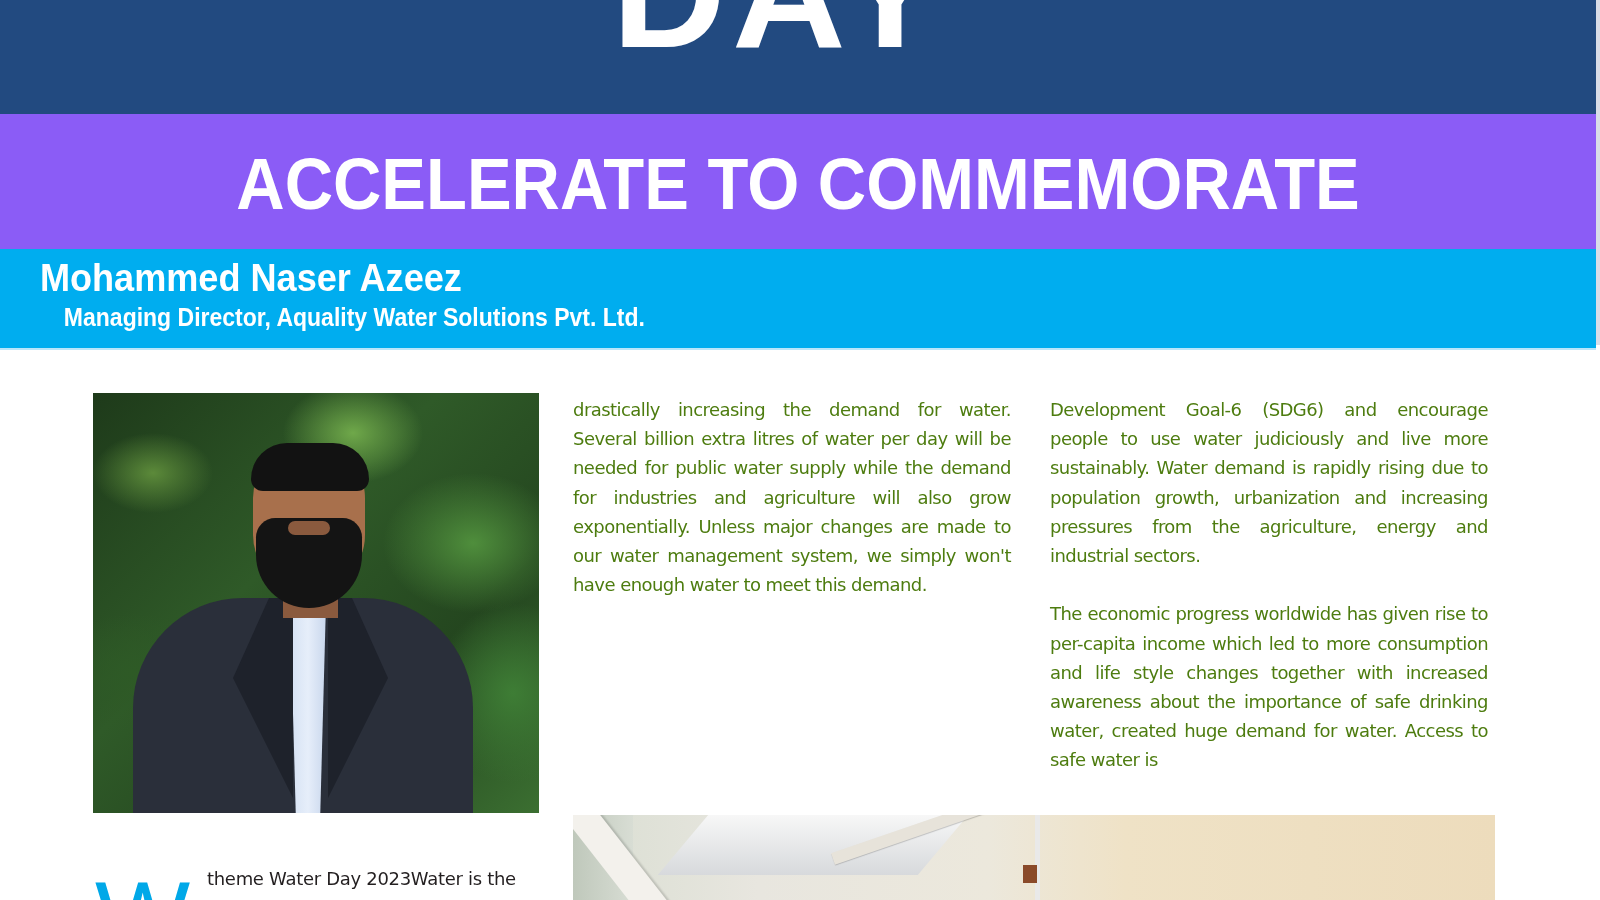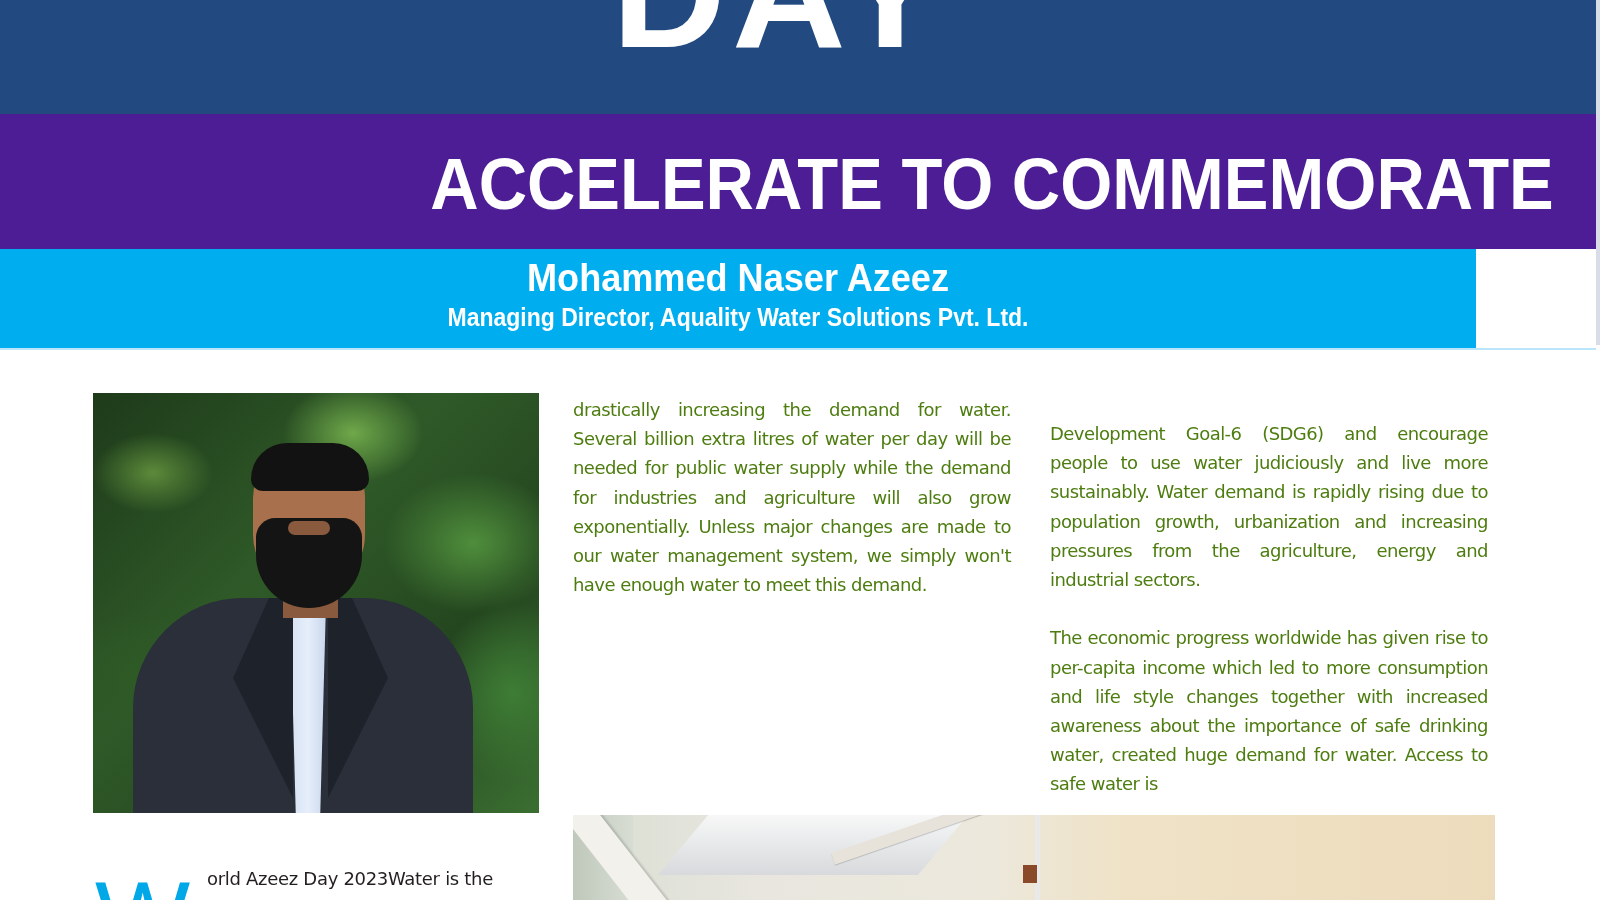--- a/index.html
+++ b/index.html
@@ -45,41 +45,41 @@
       letter-spacing: 6px;
       color: #ffffff;
       line-height: 1;
       transform: scaleX(1.05);
       transform-origin: left top;
     }
     .band-title {
       position: absolute;
       left: 0; top: 114px;
       width: 1596px; height: 135px;
-      background: #4c1d95;
+      background: #8b5cf6;
       display: flex;
       align-items: center;
-      justify-content: flex-end;
+      justify-content: center;
     }
     .headline {
       font-family: "Liberation Sans", sans-serif;
       font-weight: bold;
       font-size: 72px;
       color: #ffffff;
       letter-spacing: 0px;
       line-height: 1;
       transform: scaleX(0.93);
       margin-top: 4px;
     }
     .band-author {
       position: absolute;
       left: 0; top: 249px;
-      width: 1476px; height: 100px;
+      width: 1596px; height: 100px;
       background: #00adef;
-      text-align: center;
+      text-align: left;
       color: #ffffff;
     }
     .author-name {
       font-family: "Liberation Sans", sans-serif;
       font-weight: bold;
       font-size: 38px;
       line-height: 1;
       margin-top: 10px;
       transform: scaleX(0.95);
     }
@@ -184,21 +184,21 @@
       line-height: 29.2px;
       color: #4d7c0f;
       text-align: justify;
       letter-spacing: -0.55px;
       word-spacing: 0px;
     }
     .col p {
       margin: 0 0 29.2px 0;
     }
     .col-mid { left: 573px; top: 395px; }
-    .col-right { left: 1050px; top: 395px; margin-top: 24px; }
+    .col-right { left: 1050px; top: 395px; }
 
     
     .factory {
       position: absolute;
       left: 573px; top: 815px;
       width: 922px; height: 85px;
       overflow: hidden;
       background: linear-gradient(90deg, #d9ded2 0%, #e8e6df 20%, #ece8dc 45%, #efe2c6 60%, #eddcbc 100%);
     }
     .factory .beam1 {
@@ -318,17 +318,17 @@
     <div class="tank"></div>
     <div class="beam1"></div>
     <div class="duct"></div>
     <div class="rail"></div>
     <div class="pole"></div>
     <div class="bracket"></div>
   </div>
 
   <div class="intro">
     <span class="dropcap">W</span>
-    <span class="intro-text">orld Azeez Day 2023Water is the</span>
+    <span class="intro-text">theme Water Day 2023Water is the</span>
   </div>
 
 </div>
 <div class="right-edge"></div>
 
 </body></html>

